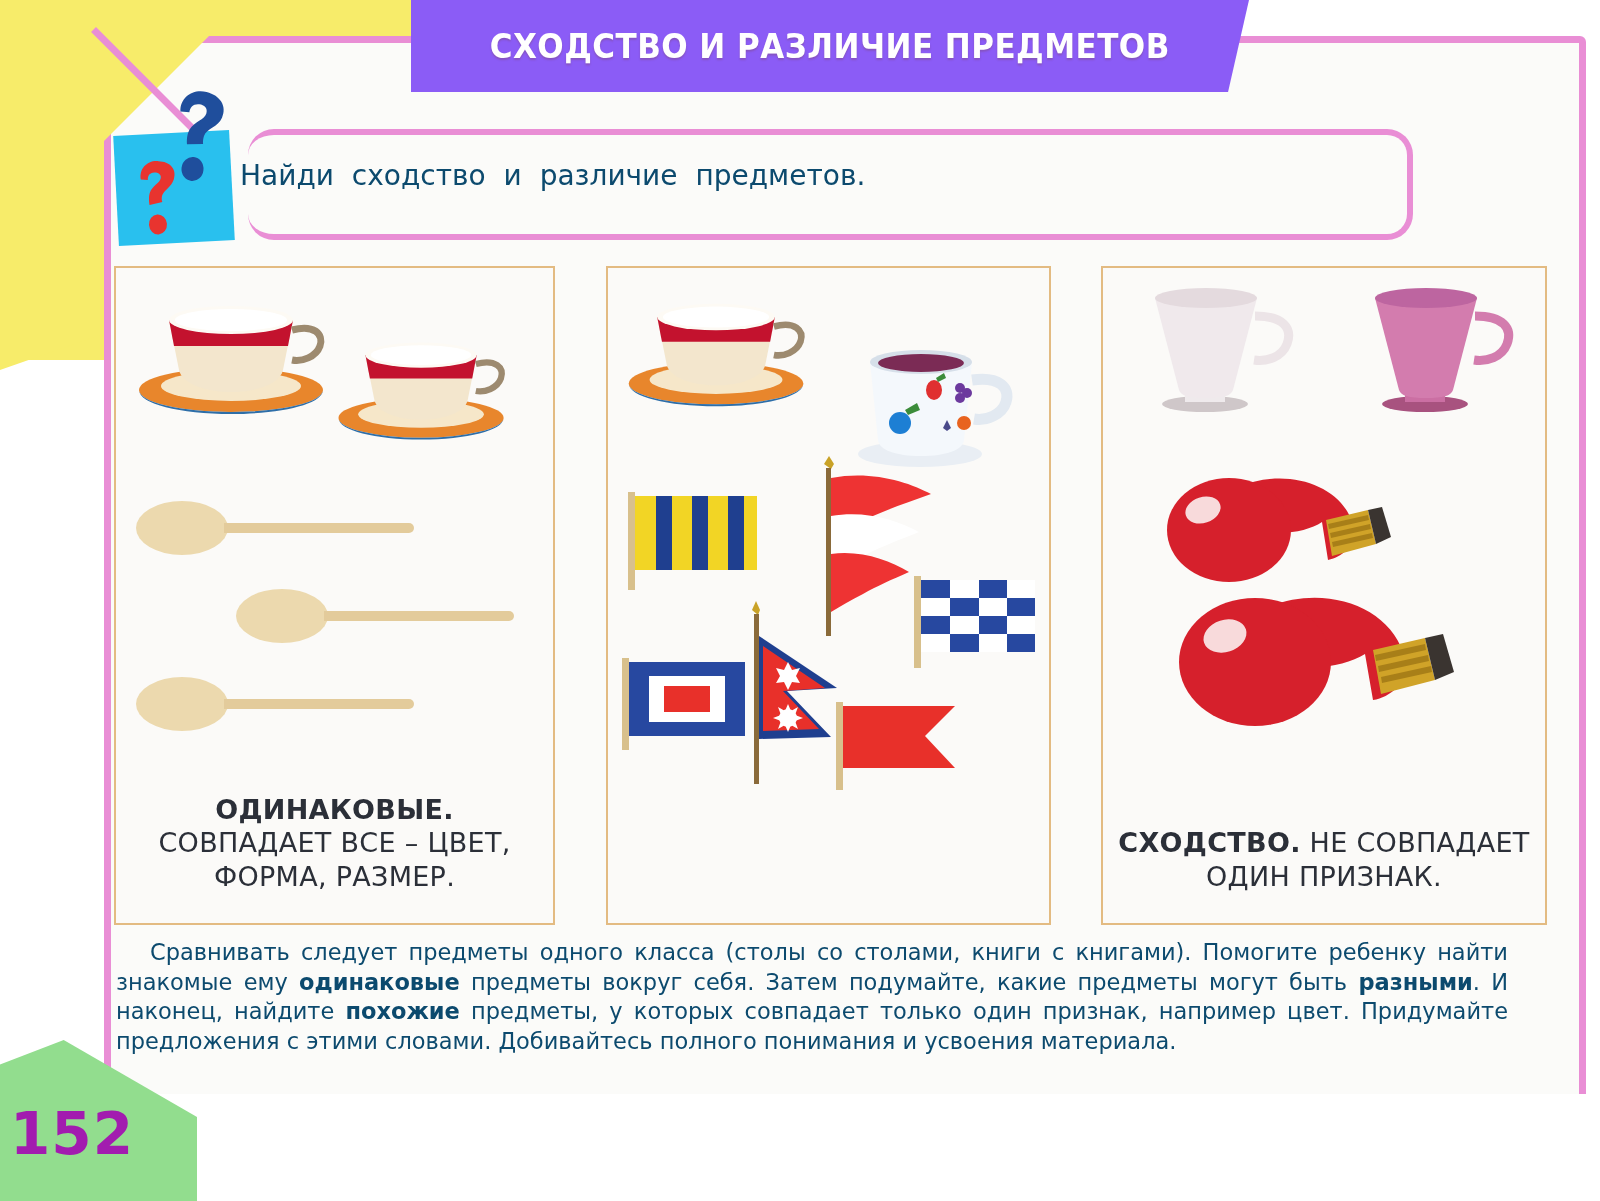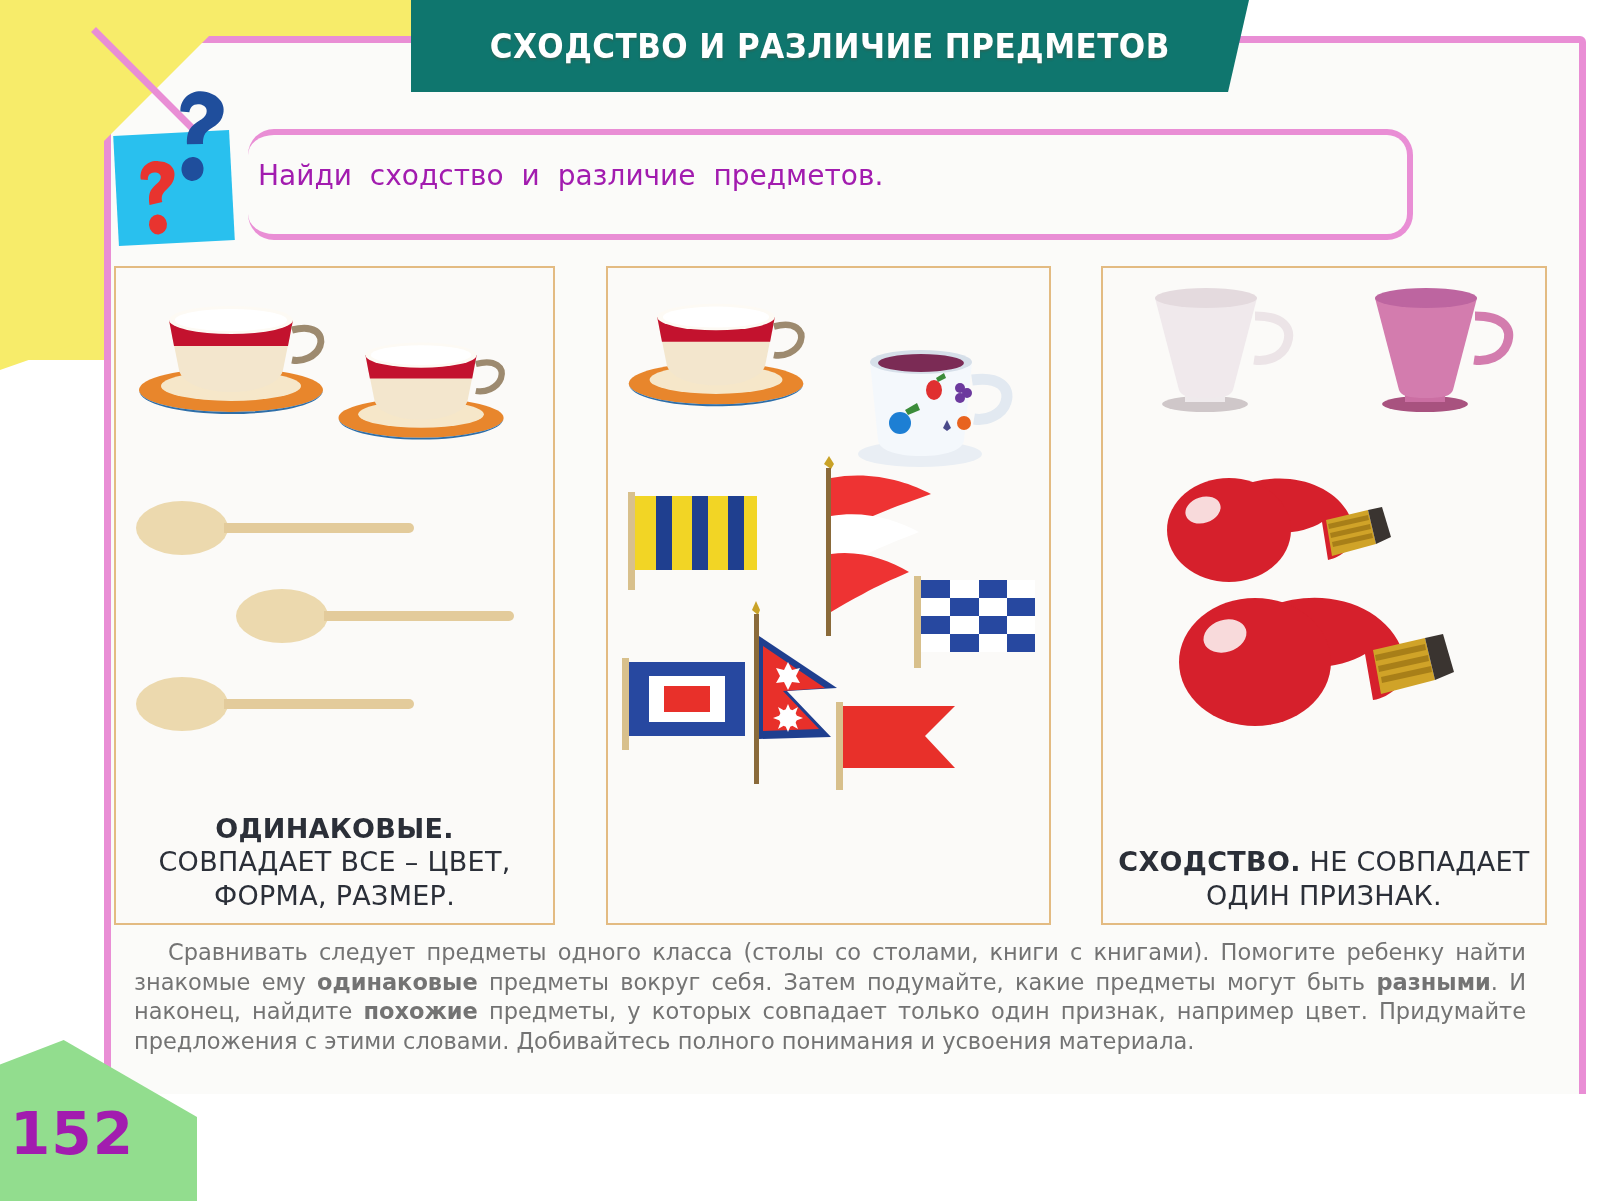--- a/index.html
+++ b/index.html
@@ -50,68 +50,68 @@
     content:"";position:absolute;left:-4px;top:-6px;width:168px;height:7px;
     background:#e98ed5;transform:rotate(45deg);transform-origin:left top;
   }
   .page-bottom-white{
     position:absolute;left:0;top:1094px;width:1600px;height:107px;
     background:#ffffff;z-index:5;
   }
   
   .banner{
     position:absolute;left:411px;top:0;width:838px;height:92px;
-    background:#0f766e;z-index:8;
+    background:#8b5cf6;z-index:8;
     clip-path:polygon(0 0, 100% 0, 97.5% 100%, 0 100%);
     display:flex;align-items:center;justify-content:center;
   }
   .banner-title{
     color:#ffffff;font-weight:bold;font-size:33px;letter-spacing:.5px;
     text-shadow:0 2px 2px rgba(120,60,30,.25);
     font-family:"DejaVu Sans", sans-serif;
     transform:scaleX(.94);
   }
   
   .instr-box{
     position:absolute;left:248px;top:129px;width:1159px;height:99px;
     border:6px solid #e98ed5;border-radius:26px;
     border-left:none;z-index:9;background:transparent;
   }
   .instr-text{
-    position:absolute;left:258px;top:159px;z-index:11;
-    font-size:28px;color:#a21caf;word-spacing:9px;
+    position:absolute;left:240px;top:159px;z-index:11;
+    font-size:28px;color:#0c4a6e;word-spacing:9px;
     font-family:"DejaVu Sans", sans-serif;
   }
   .icon-card{
     position:absolute;left:116px;top:133px;width:116px;height:110px;z-index:12;
     background:#29c0ee;transform:rotate(-3deg);
   }
   .qmark{position:absolute;z-index:13;}
   .q-blue{left:166px;top:88px;width:76px;height:96px;transform:rotate(6deg);}
   .q-red{left:133px;top:157px;width:60px;height:78px;transform:rotate(-4deg);}
   
   .panel{
     position:absolute;top:266px;height:655px;
     border:2px solid #e3bb82;background:#fbfaf8;z-index:9;
   }
   #panel-1{left:114px;width:437px;}
   #panel-2{left:606px;width:441px;}
   #panel-3{left:1101px;width:442px;}
   .caption{
-    position:absolute;left:0;right:0;bottom:11px;text-align:center;
+    position:absolute;left:0;right:0;bottom:30px;text-align:center;
     font-size:27px;line-height:1.24;color:#2b2f38;letter-spacing:.3px;
     font-family:"DejaVu Sans", sans-serif;padding:0 10px;margin-top:34px;
   }
   .caption b{font-weight:bold;}
   .art{position:absolute;left:0;top:0;right:0;bottom:150px;}
   .obj{position:absolute;}
   
   .footer{
-    position:absolute;left:134px;top:938px;width:1392px;z-index:9;
-    font-size:22.5px;line-height:1.32;color:#737373;text-align:justify;
+    position:absolute;left:116px;top:938px;width:1392px;z-index:9;
+    font-size:22.5px;line-height:1.32;color:#0c4a6e;text-align:justify;
     font-family:"DejaVu Sans", sans-serif;
   }
   .footer b{font-weight:bold;}
   .footer .indent{display:inline-block;width:34px;}
 </style>
 </head>
 <body>
 
 <div class="yellow-block"></div>
 <div class="yellow-tri"></div>

